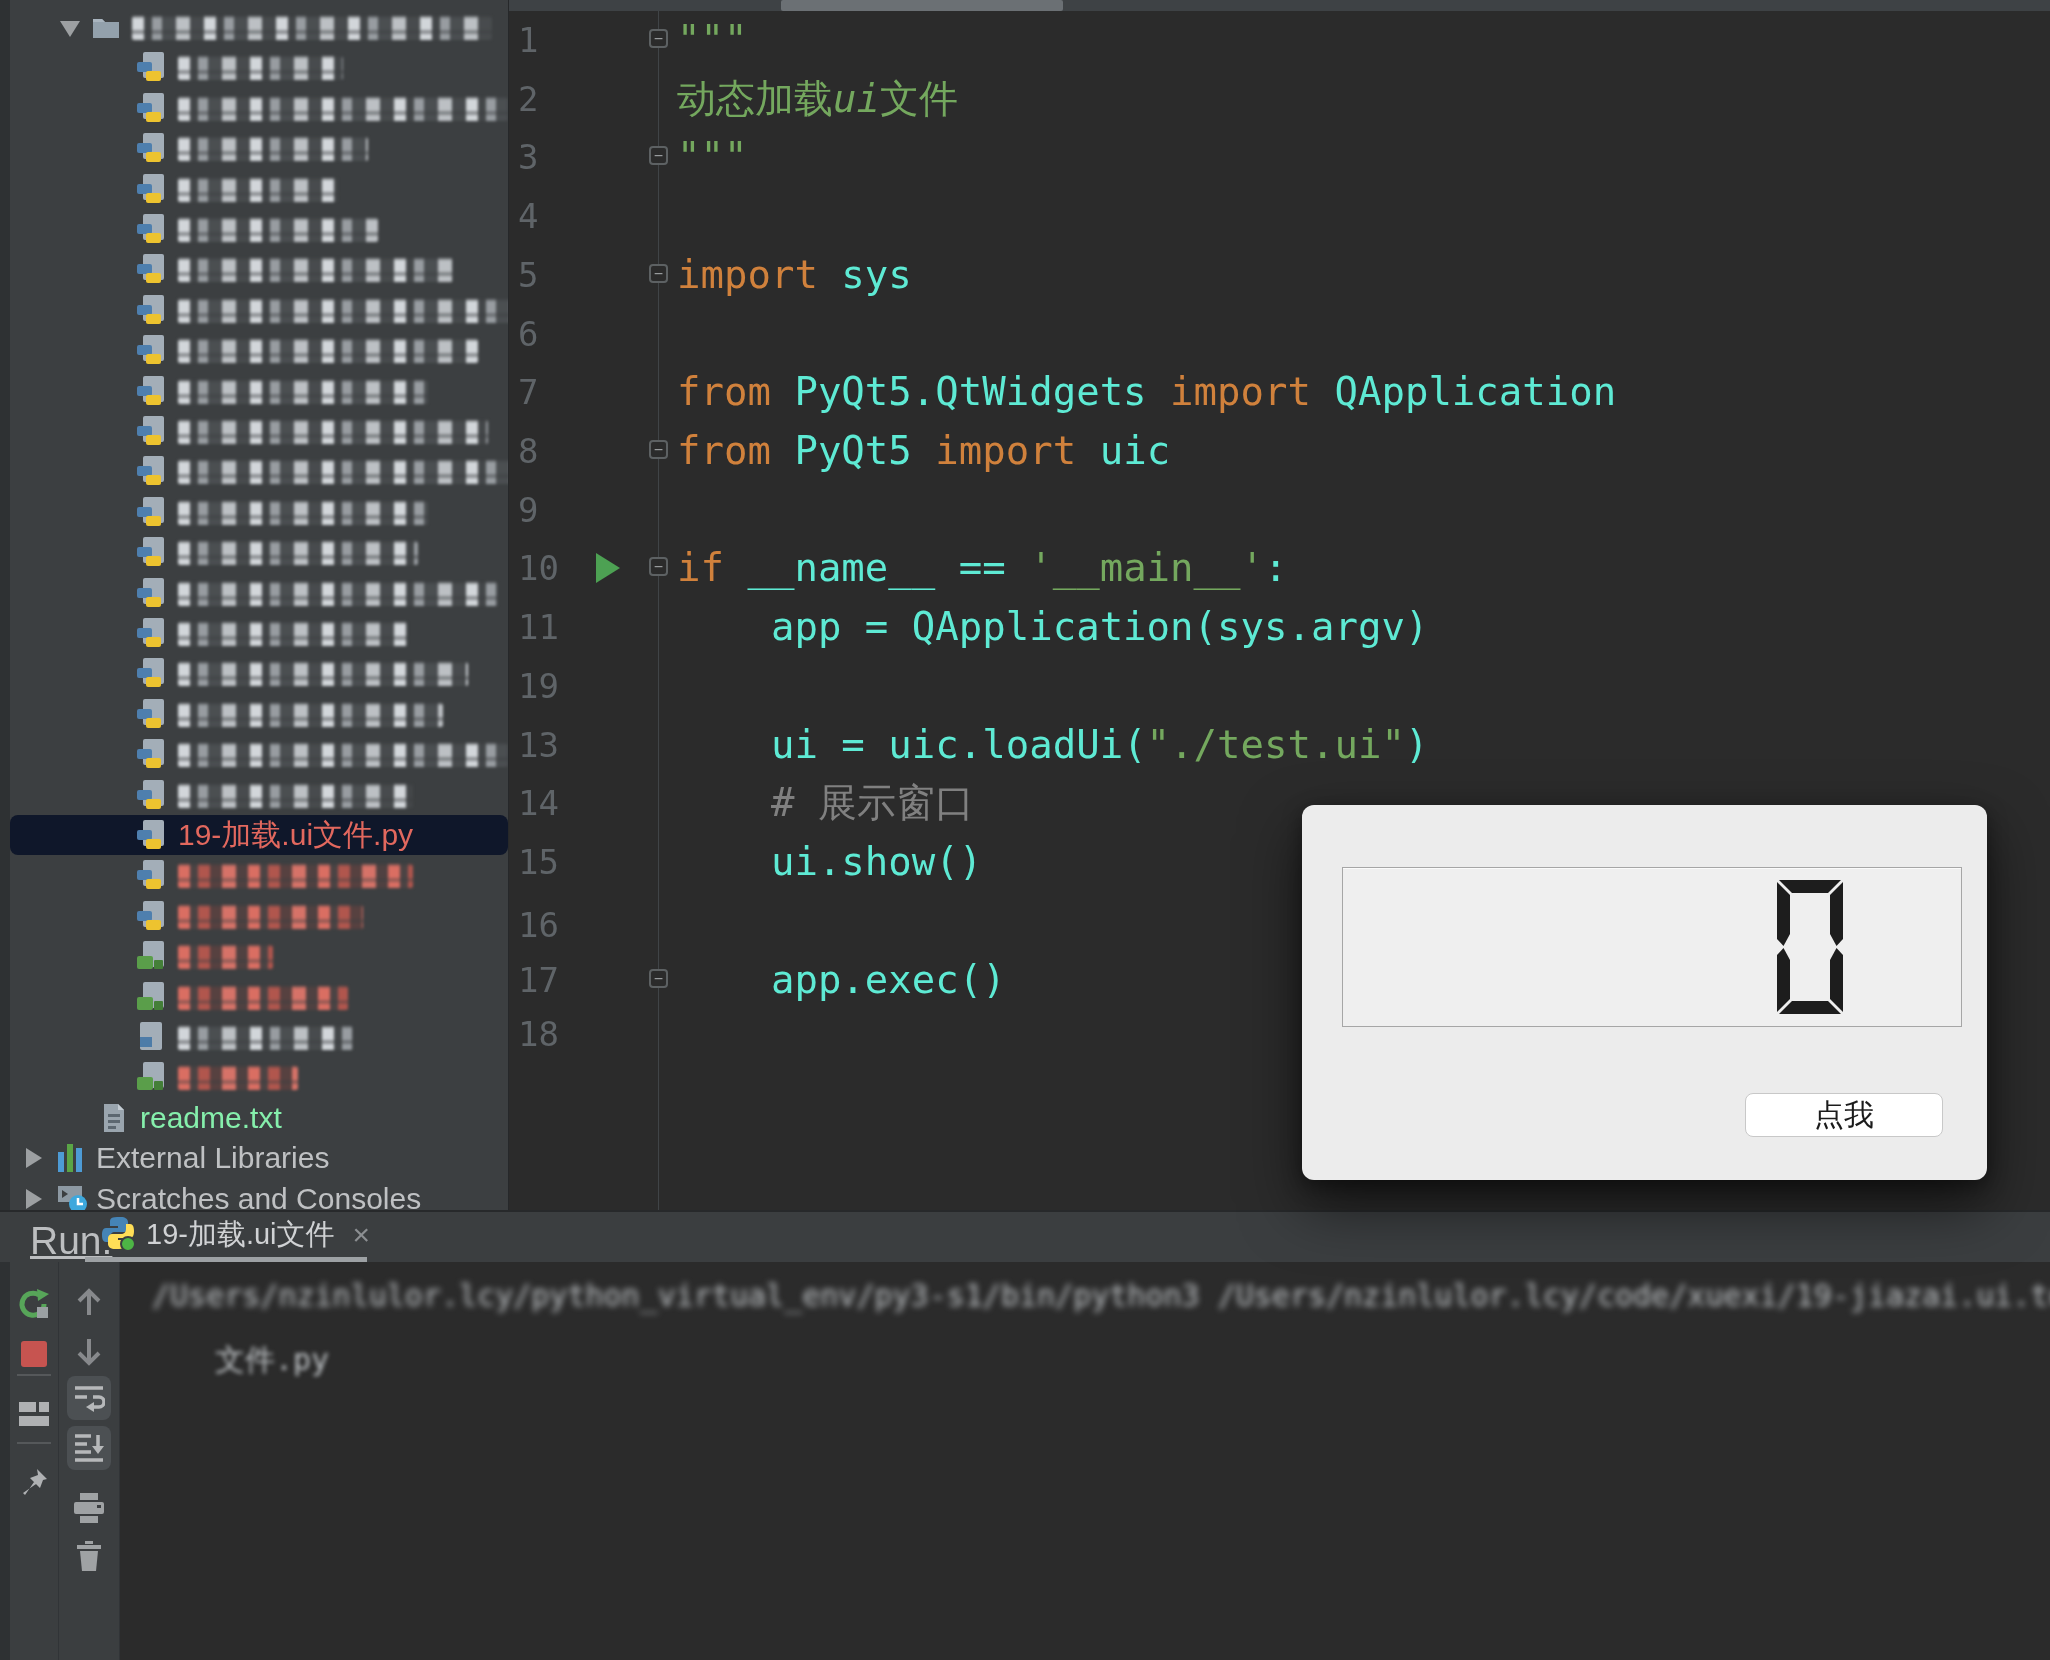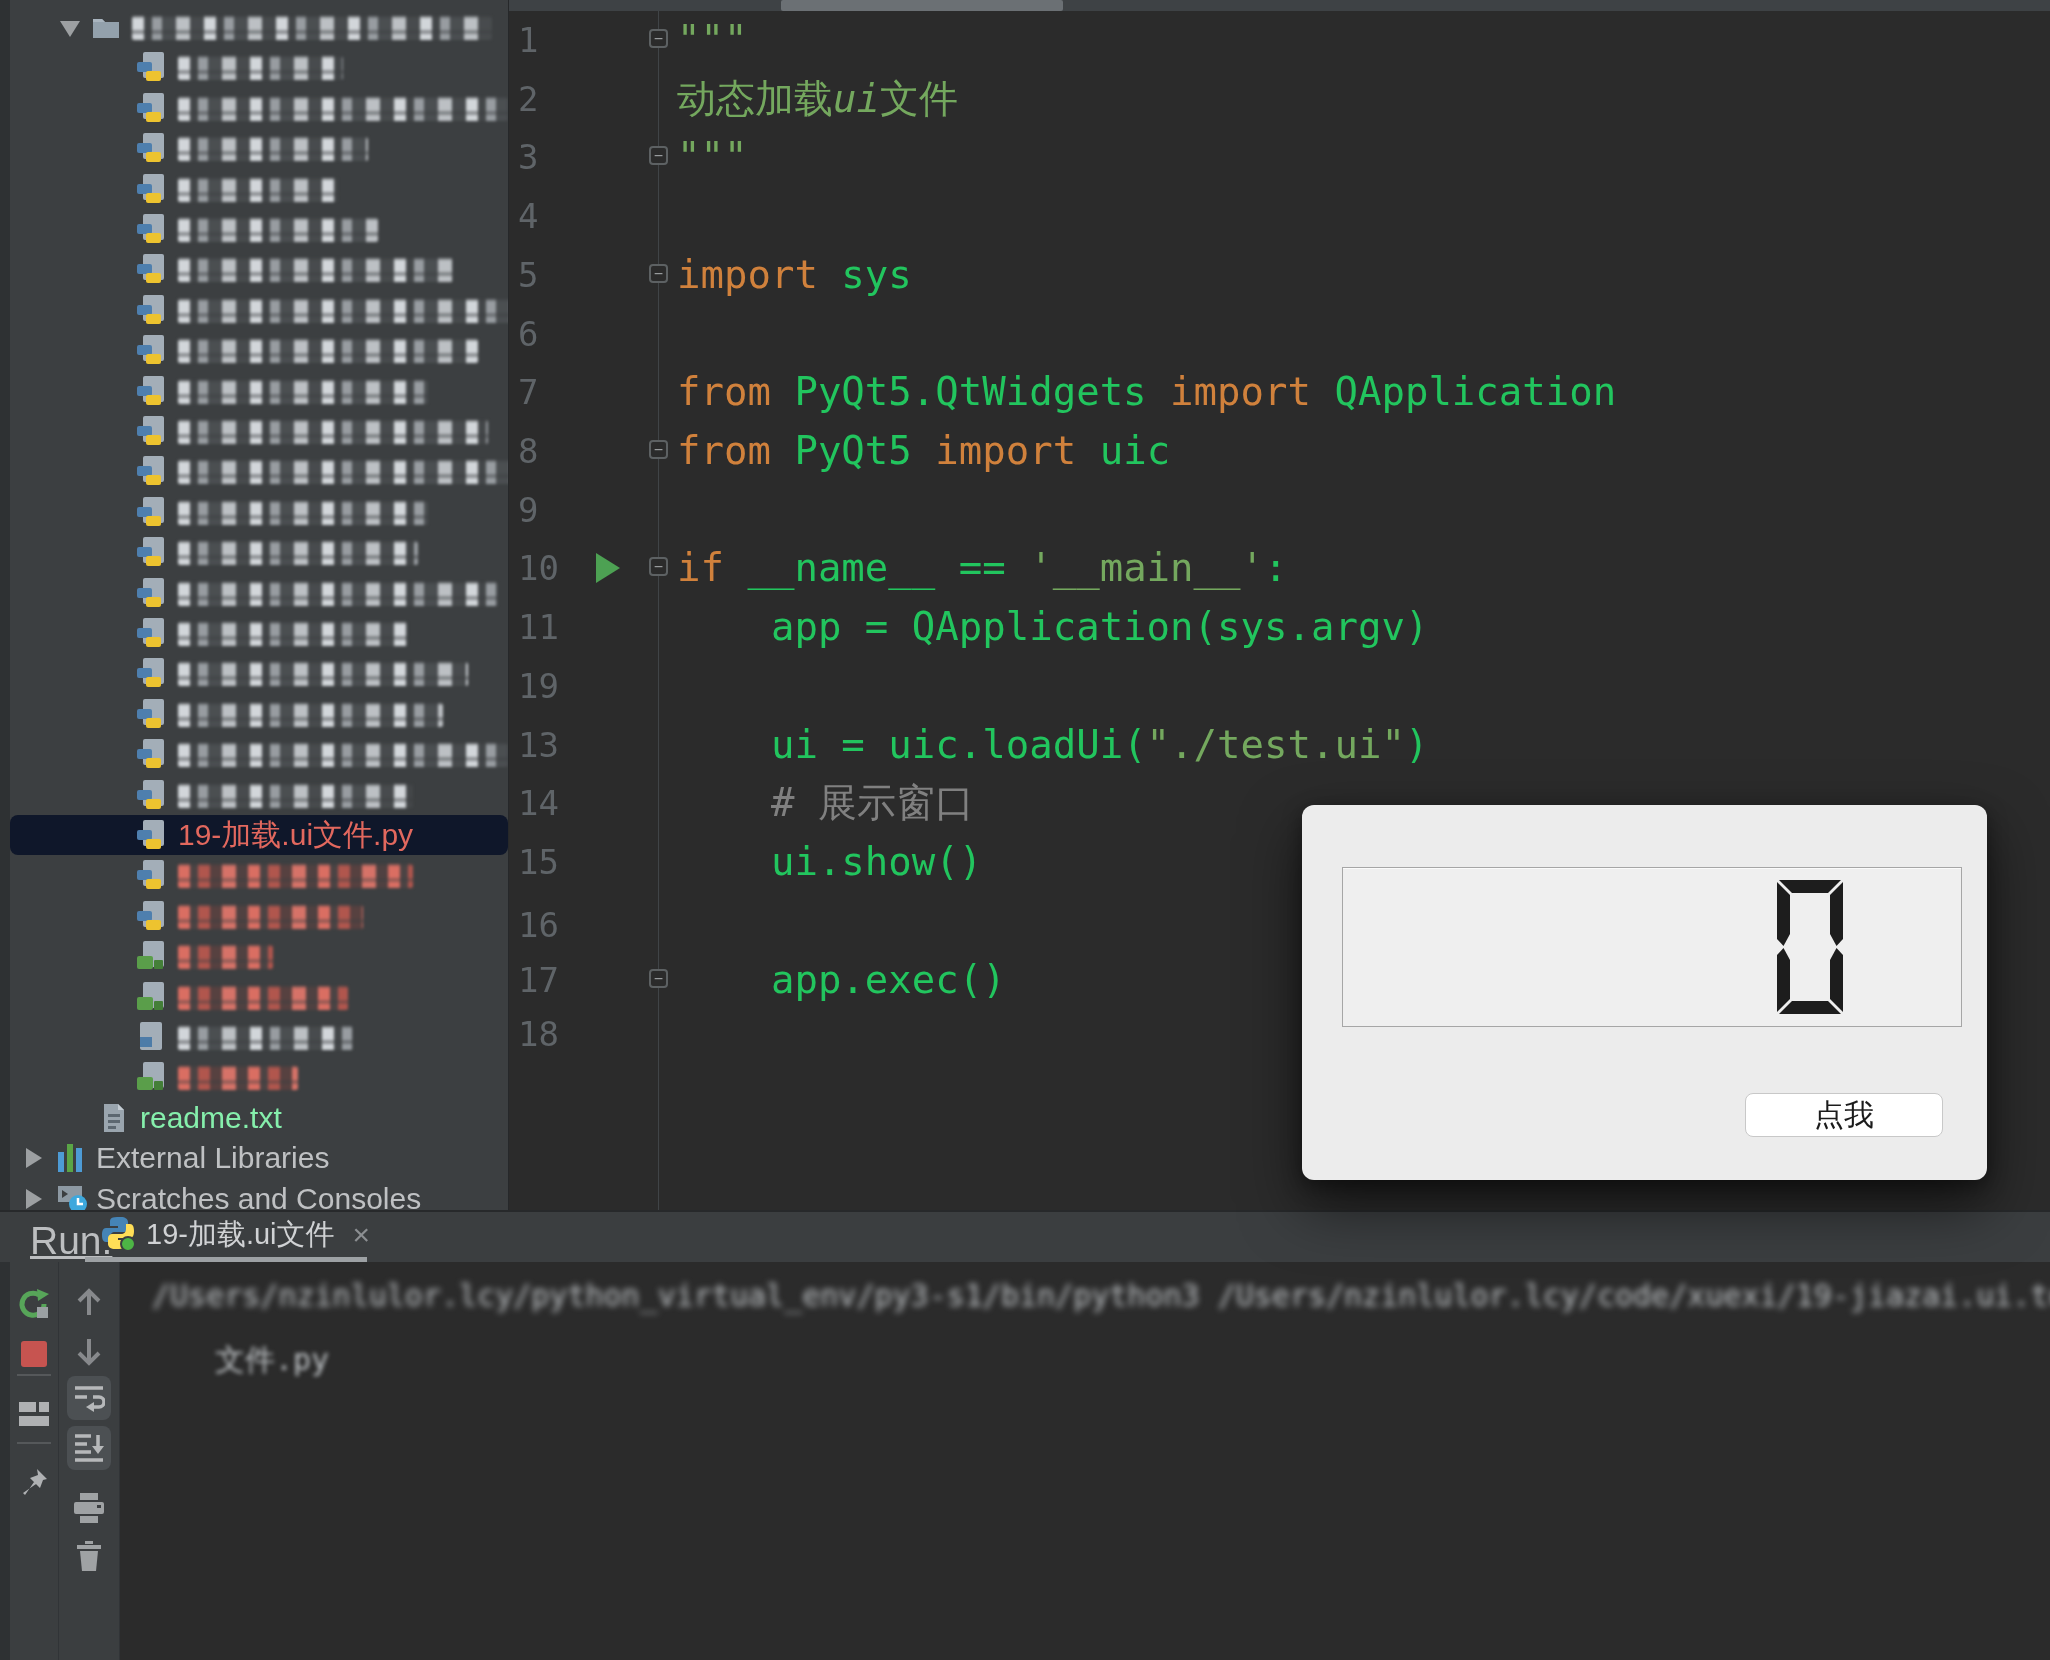--- a/index.html
+++ b/index.html
@@ -29,21 +29,21 @@
   .ticon{flex:0 0 auto;}
   
   .editor{position:absolute;left:509px;top:0;width:1541px;height:1210px;background:#2b2b2b;}
   .ed-topbar{position:absolute;left:0;top:0;width:1541px;height:11px;background:#3e4245;}
   .ed-topthumb{position:absolute;left:272px;top:0;width:282px;height:11px;background:#6b7074;border-radius:2px;}
   .fold-line{position:absolute;left:149px;top:11px;width:1px;height:1199px;background:#404447;}
   .gutter-num{position:absolute;left:9px;width:80px;font-family:"DejaVu Sans Mono",monospace;
               font-size:34px;color:#5f6468;line-height:58px;}
   .code-line{position:absolute;left:168px;height:58px;line-height:58px;font-family:"DejaVu Sans Mono",monospace;
              font-size:39px;white-space:pre;}
-  .tk-def{color:#22c55e;margin-top:32px;} .tk-kw{color:#d0813c;} .tk-str{color:#74a85e;}
+  .tk-def{color:#5eead4;margin-top:32px;} .tk-kw{color:#d0813c;} .tk-str{color:#74a85e;}
   .tk-stri{color:#74a85e;font-style:italic;} .tk-com{color:#808080;}
   .fold-marker{position:absolute;left:140px;width:19px;height:19px;border:2px solid #5d6163;border-radius:4px;
                background:#2b2b2b;color:#9da0a2;font-size:16px;line-height:15px;text-align:center;box-sizing:border-box;}
   .run-arrow{position:absolute;left:87px;width:0;height:0;border-left:24px solid #4da153;
              border-top:15px solid transparent;border-bottom:15px solid transparent;}
   
   .runpanel-topline{position:absolute;left:0;top:1210px;width:2050px;height:2px;background:#27292b;}
   .run-header{position:absolute;left:0;top:1212px;width:2050px;height:50px;background:#3b3e40;}
   .run-label{position:absolute;left:30px;top:7px;font-size:39px;color:#bcbec0;text-decoration:underline;}
   .run-tab{position:absolute;left:100px;top:0;height:45px;display:flex;align-items:center;}

